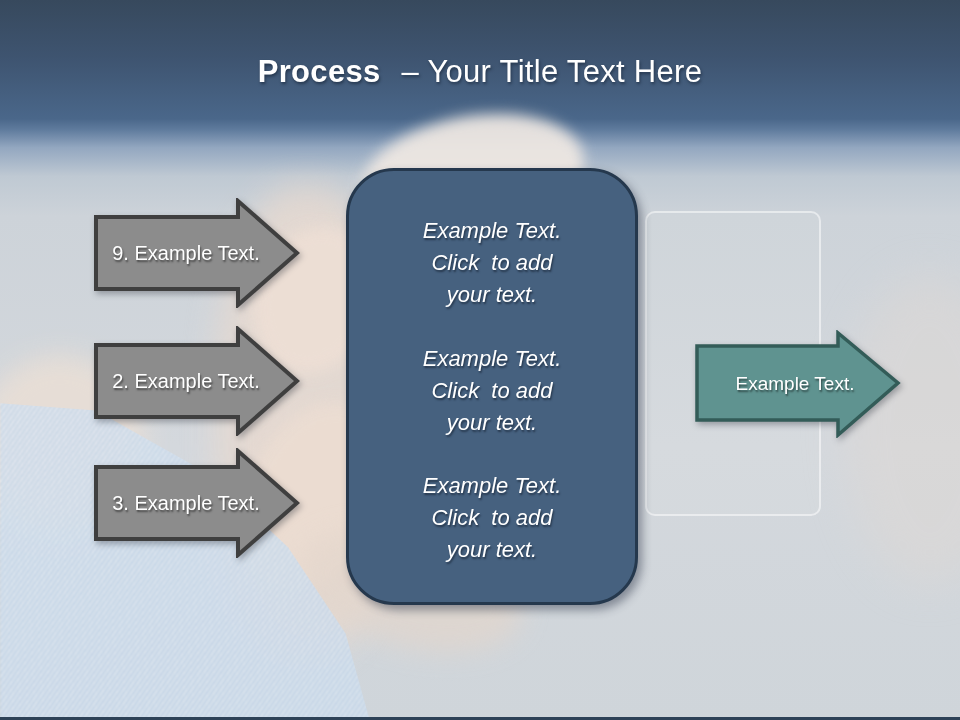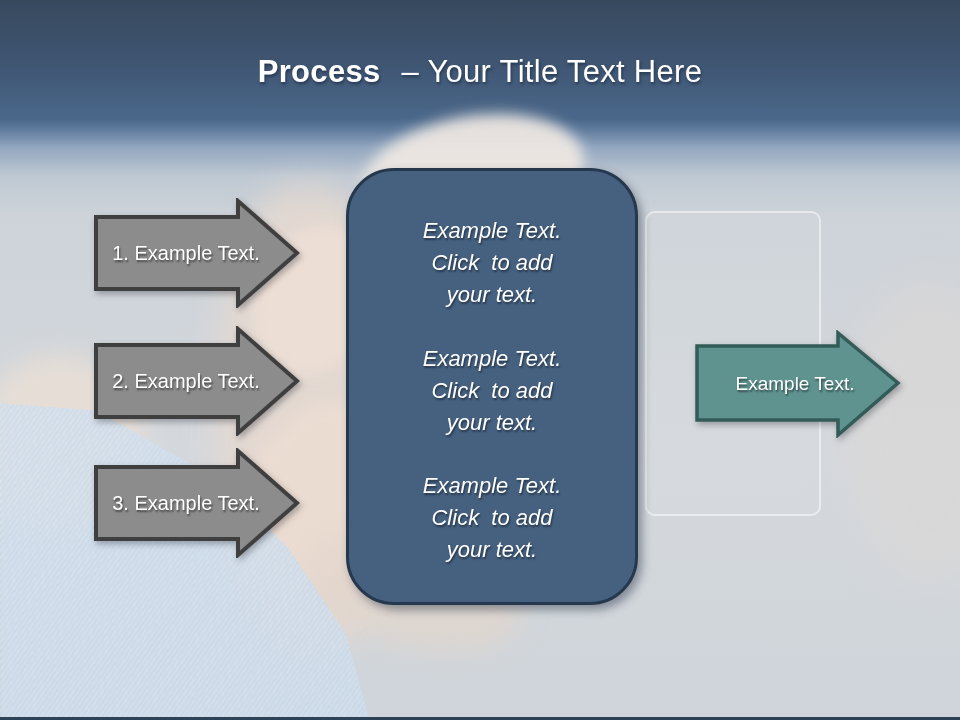--- a/index.html
+++ b/index.html
@@ -99,21 +99,21 @@
   <div class="ghost-rect"></div>
 
   <div class="title">
     <span class="bold">Process</span><span class="rest">– Your Title Text Here</span>
   </div>
 
   <div class="arrow gray-arrow arrow-1">
     <svg viewBox="0 0 206 110">
       <polygon points="2,19 144,19 144,3 203,55 144,107 144,91 2,91"></polygon>
     </svg>
-    <div class="lbl">1. Example Text.</div>
+    <div class="lbl">9. Example Text.</div>
   </div>
 
   <div class="arrow gray-arrow arrow-2">
     <svg viewBox="0 0 206 110">
       <polygon points="2,19 144,19 144,3 203,55 144,107 144,91 2,91"></polygon>
     </svg>
     <div class="lbl">2. Example Text.</div>
   </div>
 
   <div class="arrow gray-arrow arrow-3">

